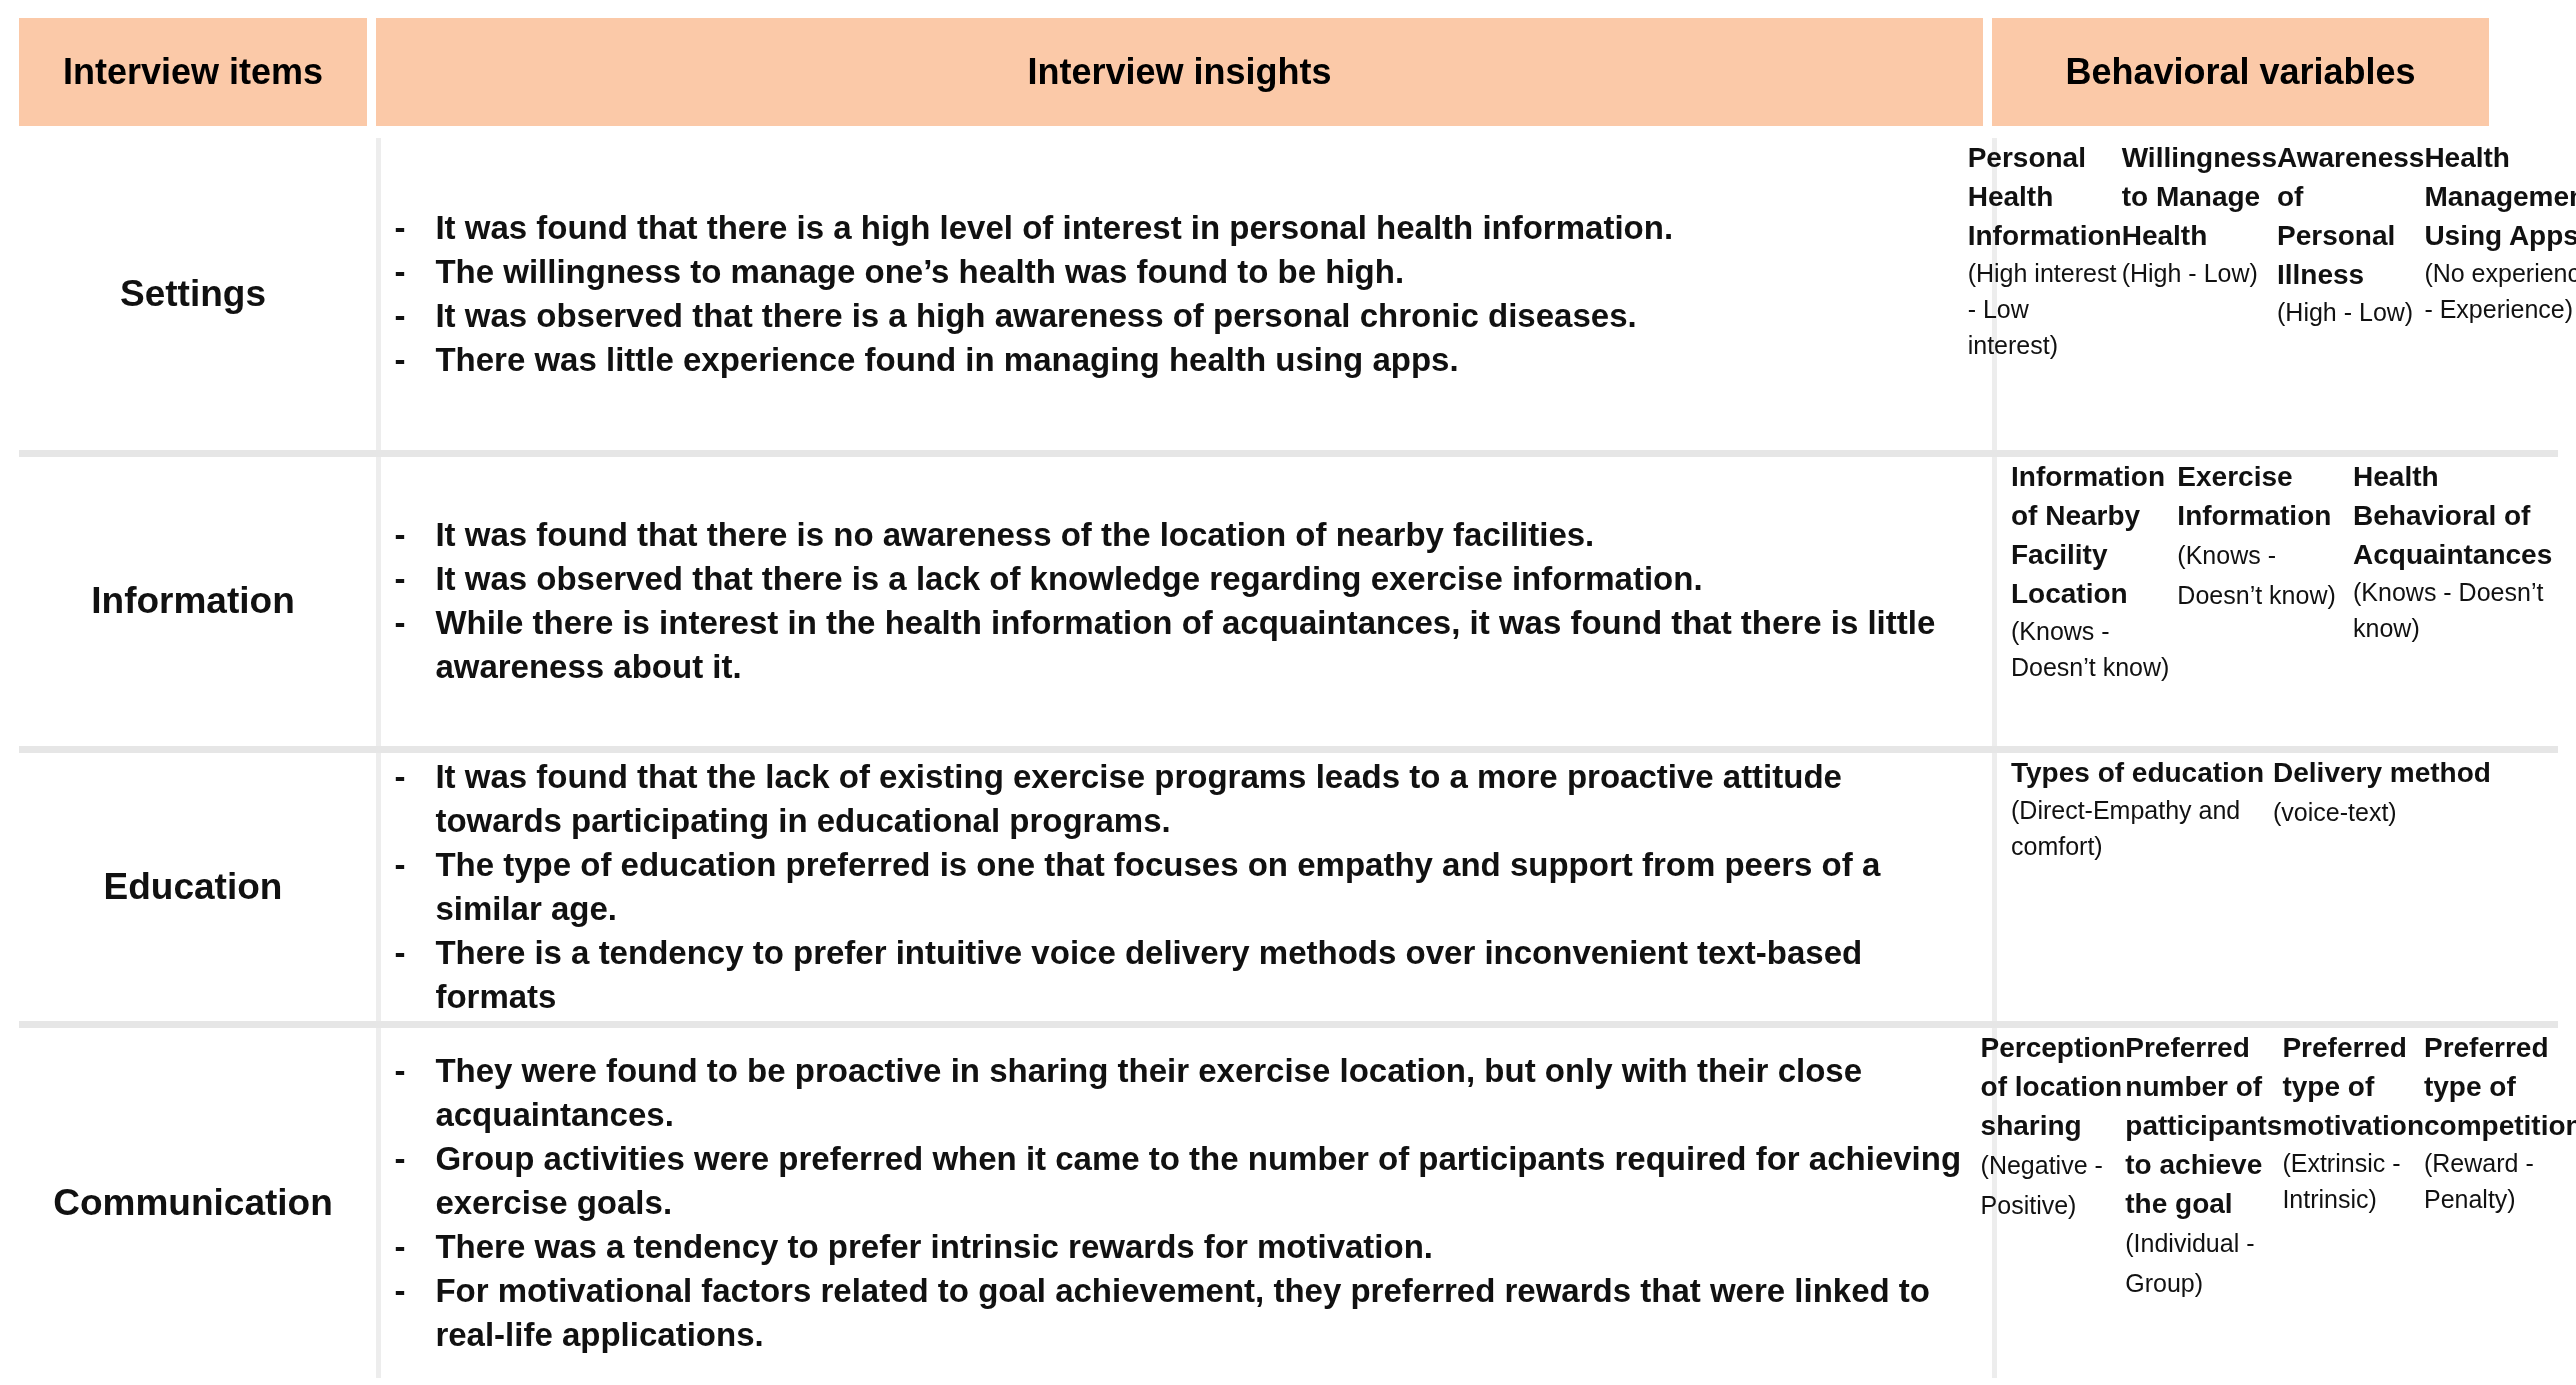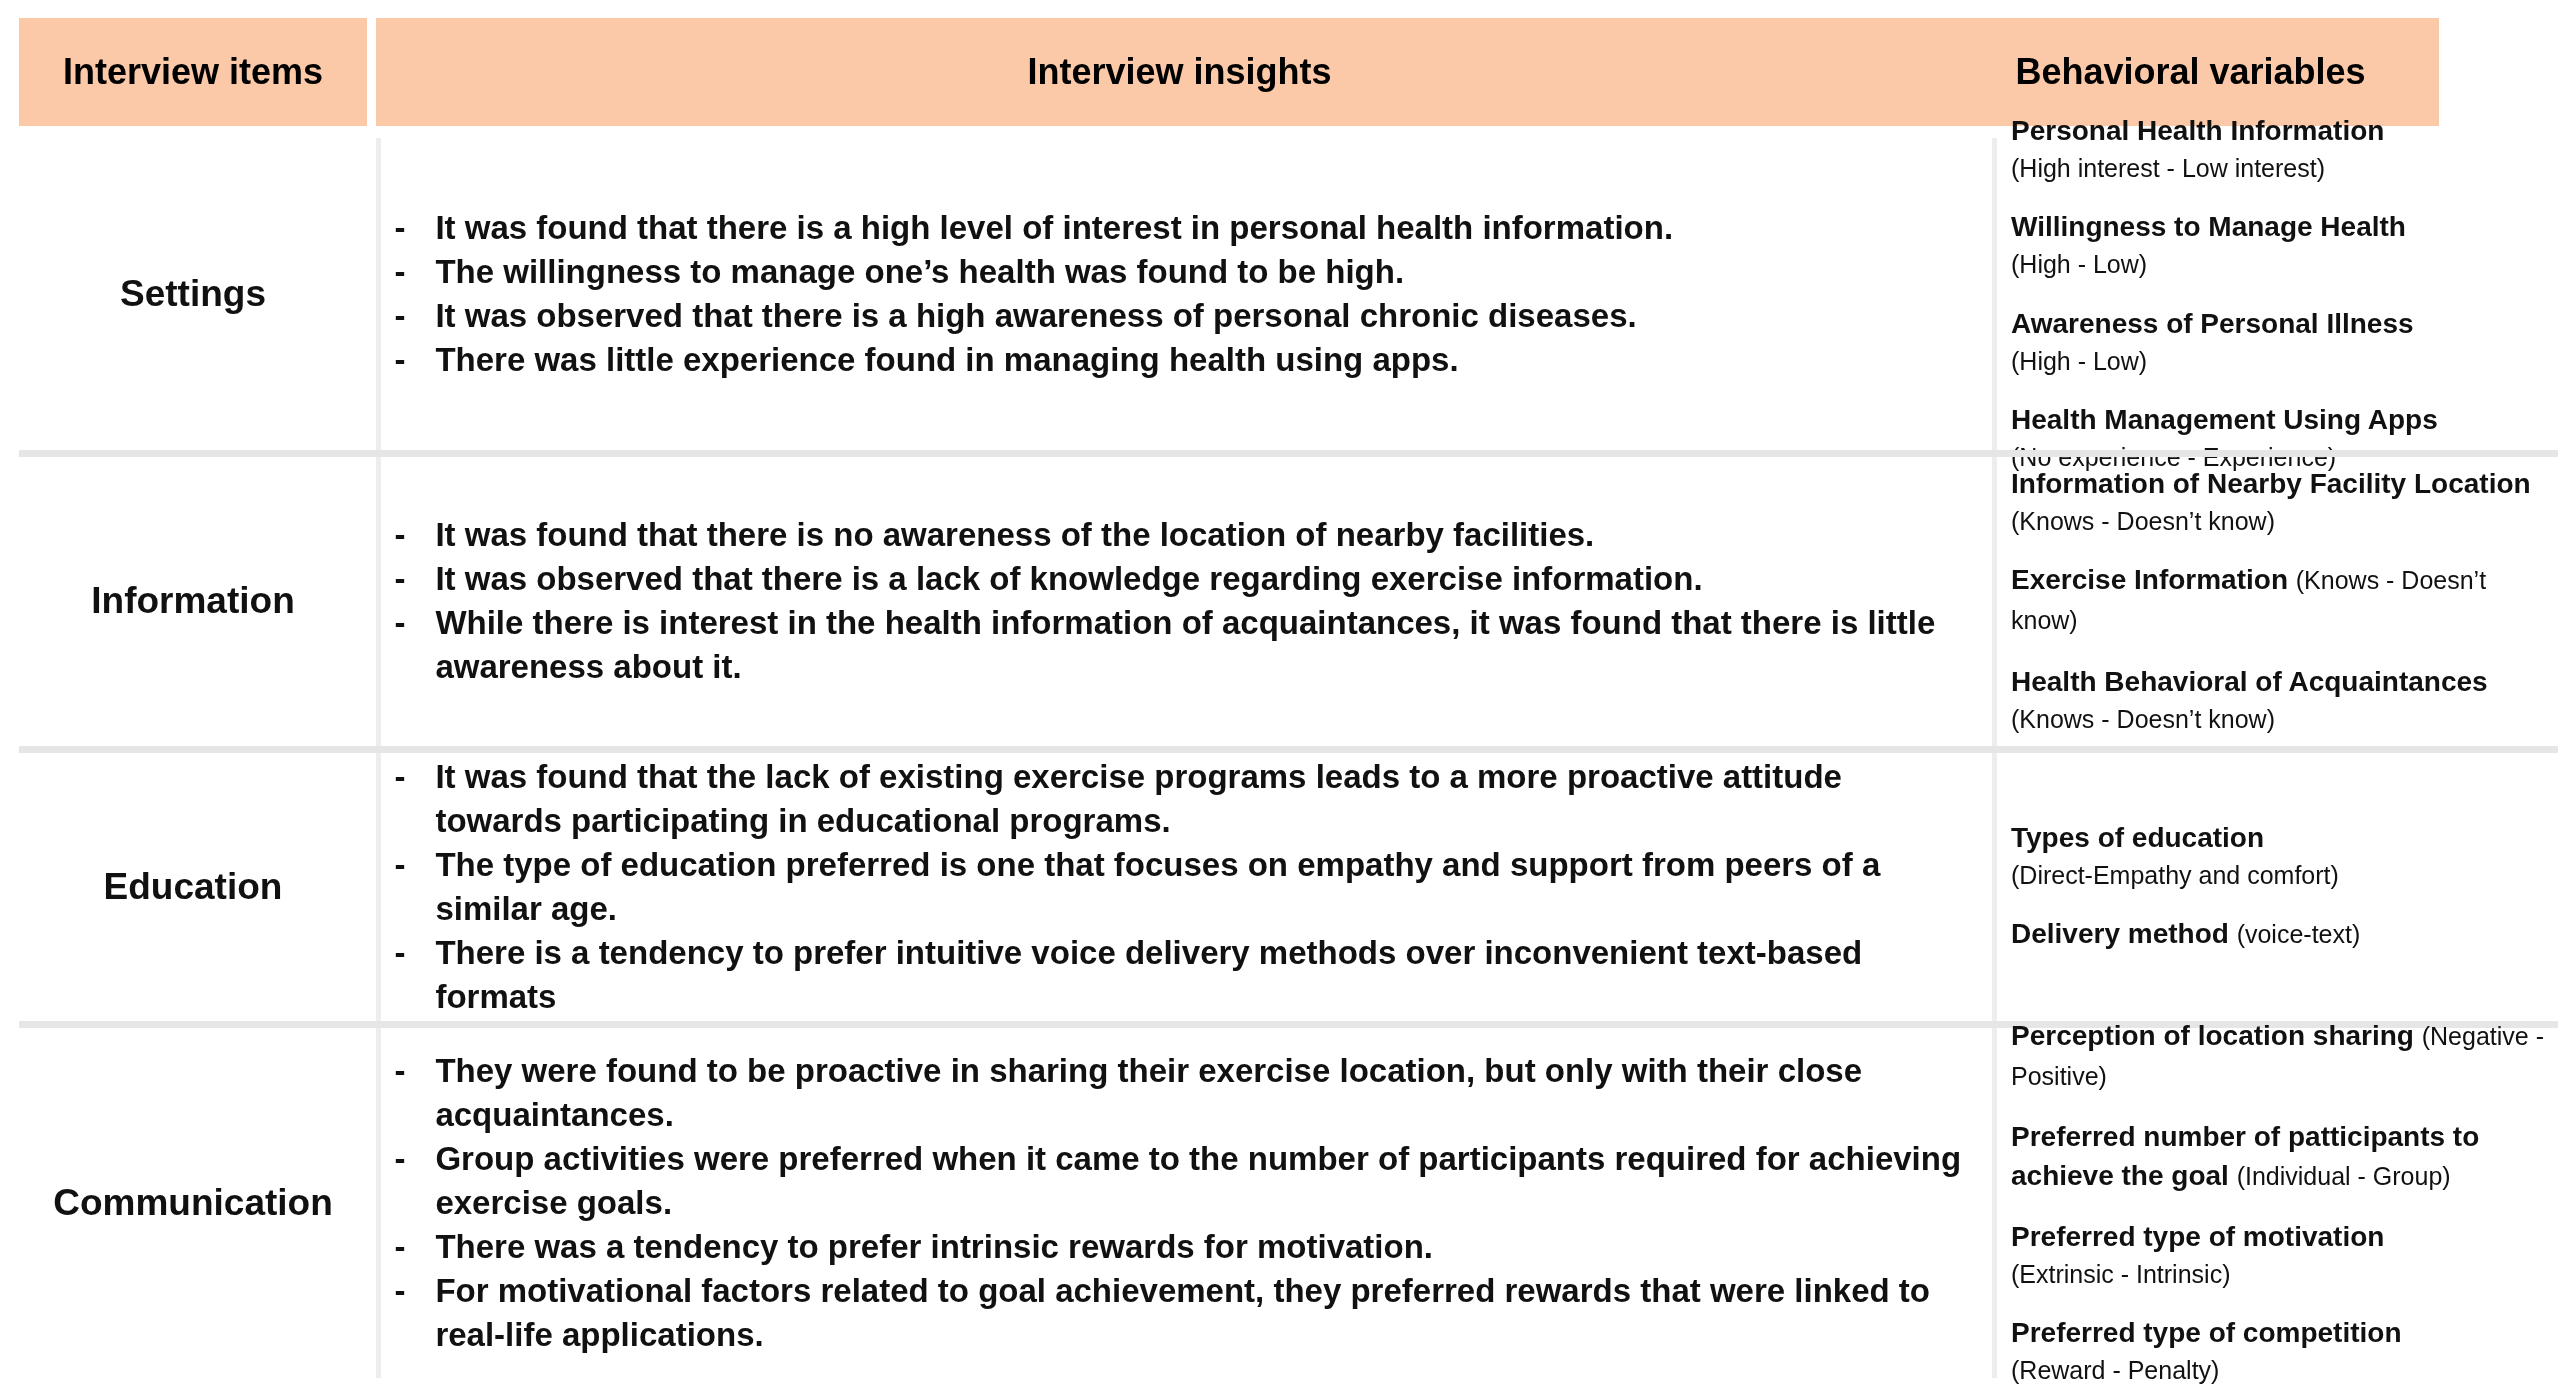--- a/index.html
+++ b/index.html
@@ -4,30 +4,30 @@
 <style>
   html, body { margin:0; padding:0; background:#ffffff; }
   body { width:2576px; height:1386px; position:relative; overflow:hidden;
          font-family:"Liberation Sans", sans-serif; color:#111; }
   .table { position:absolute; left:19px; top:17.5px; width:2539px; }
   .header { position:absolute; top:0; height:108px; background:#FBC9A8;
             display:flex; align-items:center; justify-content:center;
             color:#000000; font-weight:bold; font-size:36px; }
   .h1 { left:0; width:348px; }
   .h2 { left:357px; width:1607px;text-align:center; }
-  .h3 { left:1923px; width:497px; }
+  .h3 { left:1973px; width:497px; }
 
   .row { position:absolute; left:0; width:2539px; }
   .cell { position:absolute; top:0; bottom:0; box-sizing:border-box; }
   .c1 { left:0; width:348px; display:flex; align-items:center; justify-content:center;
         font-weight:bold; font-size:37px; }
   .c2 { left:357px; width:1607px; border-left:5.8px solid #EDEDED;
         padding-left:10.5px; padding-right:5.8px; display:flex; flex-direction:column; justify-content:center; }
   .c3 { left:1973px; width:566px; border-left:5.8px solid #EDEDED;
-        padding-left:14px; padding-right:5.8px; display:flex; flex-direction:column; justify-content:center;gap:20px; }
+        padding-left:14px; padding-right:5.8px; display:flex; flex-direction:row; justify-content:center; }
   .sep { position:absolute; left:0; width:2539px; height:7px; background:#E6E6E6; }
 
   .bullet { display:flex; font-weight:bold; font-size:33px; line-height:44px; }
   .dash { width:41px; flex:0 0 41px; text-align:left; padding-left:2.9px; }
   .btext { flex:1; }
 
   .var-name { font-weight:bold; font-size:28px; line-height:39px; }
   .var-range { font-weight:normal; font-size:25px; line-height:36px; }
   .var-inline { font-weight:normal; font-size:25px; }
   .var-block { margin-bottom:1.2px; }

